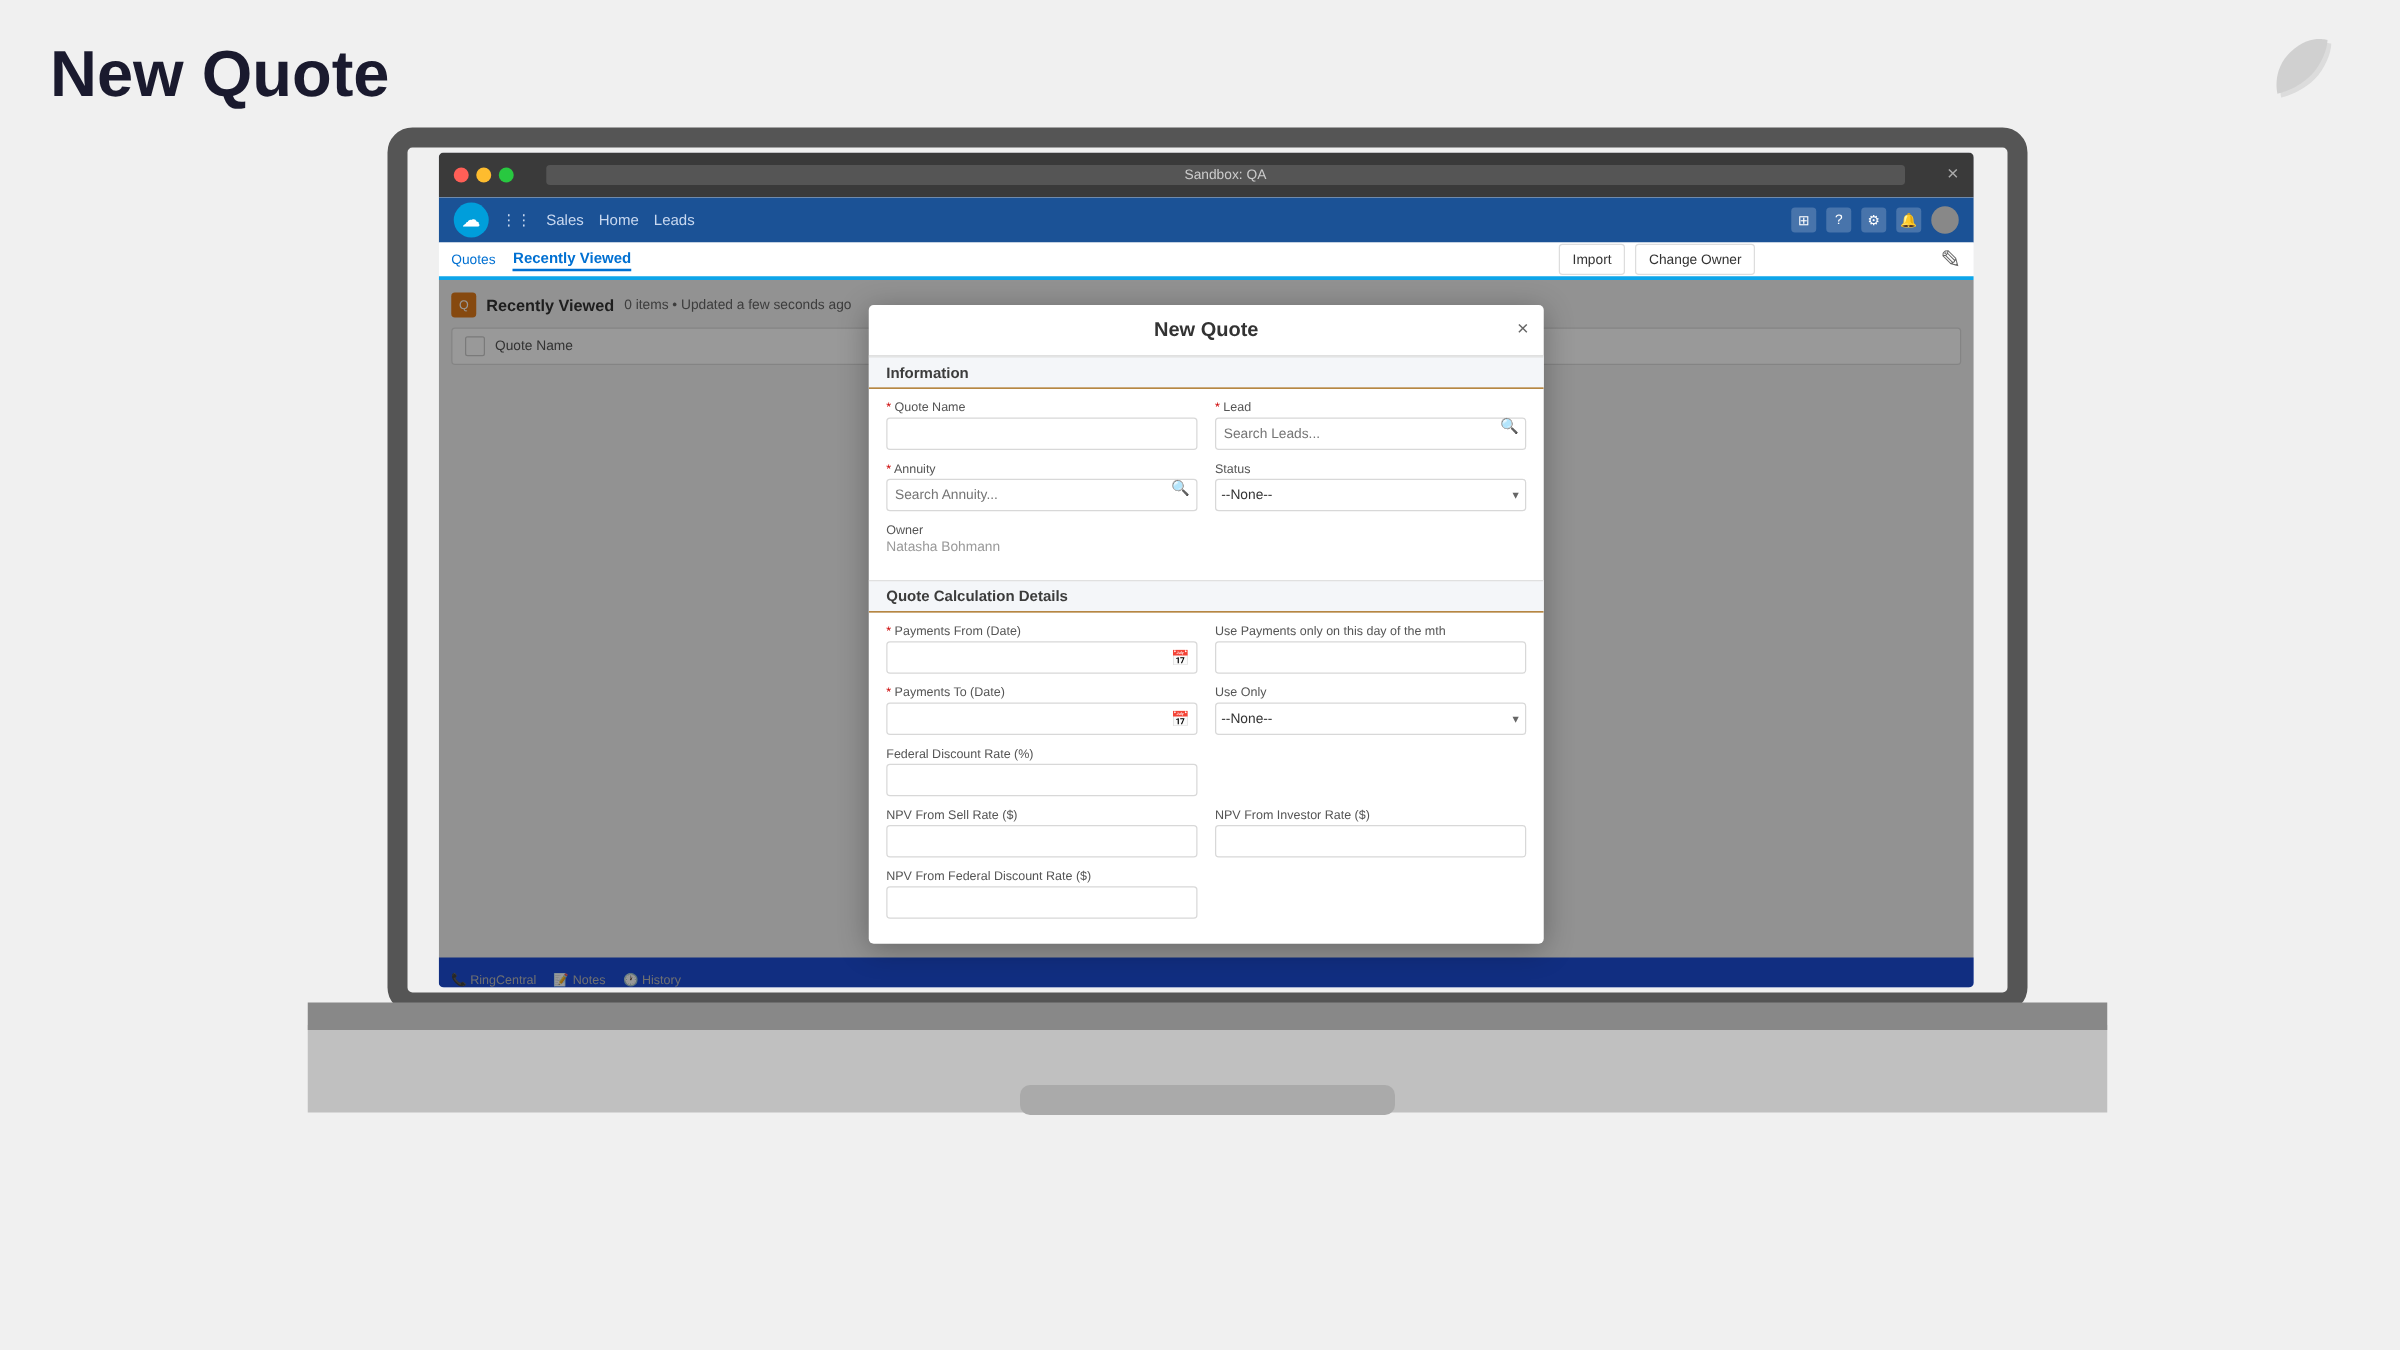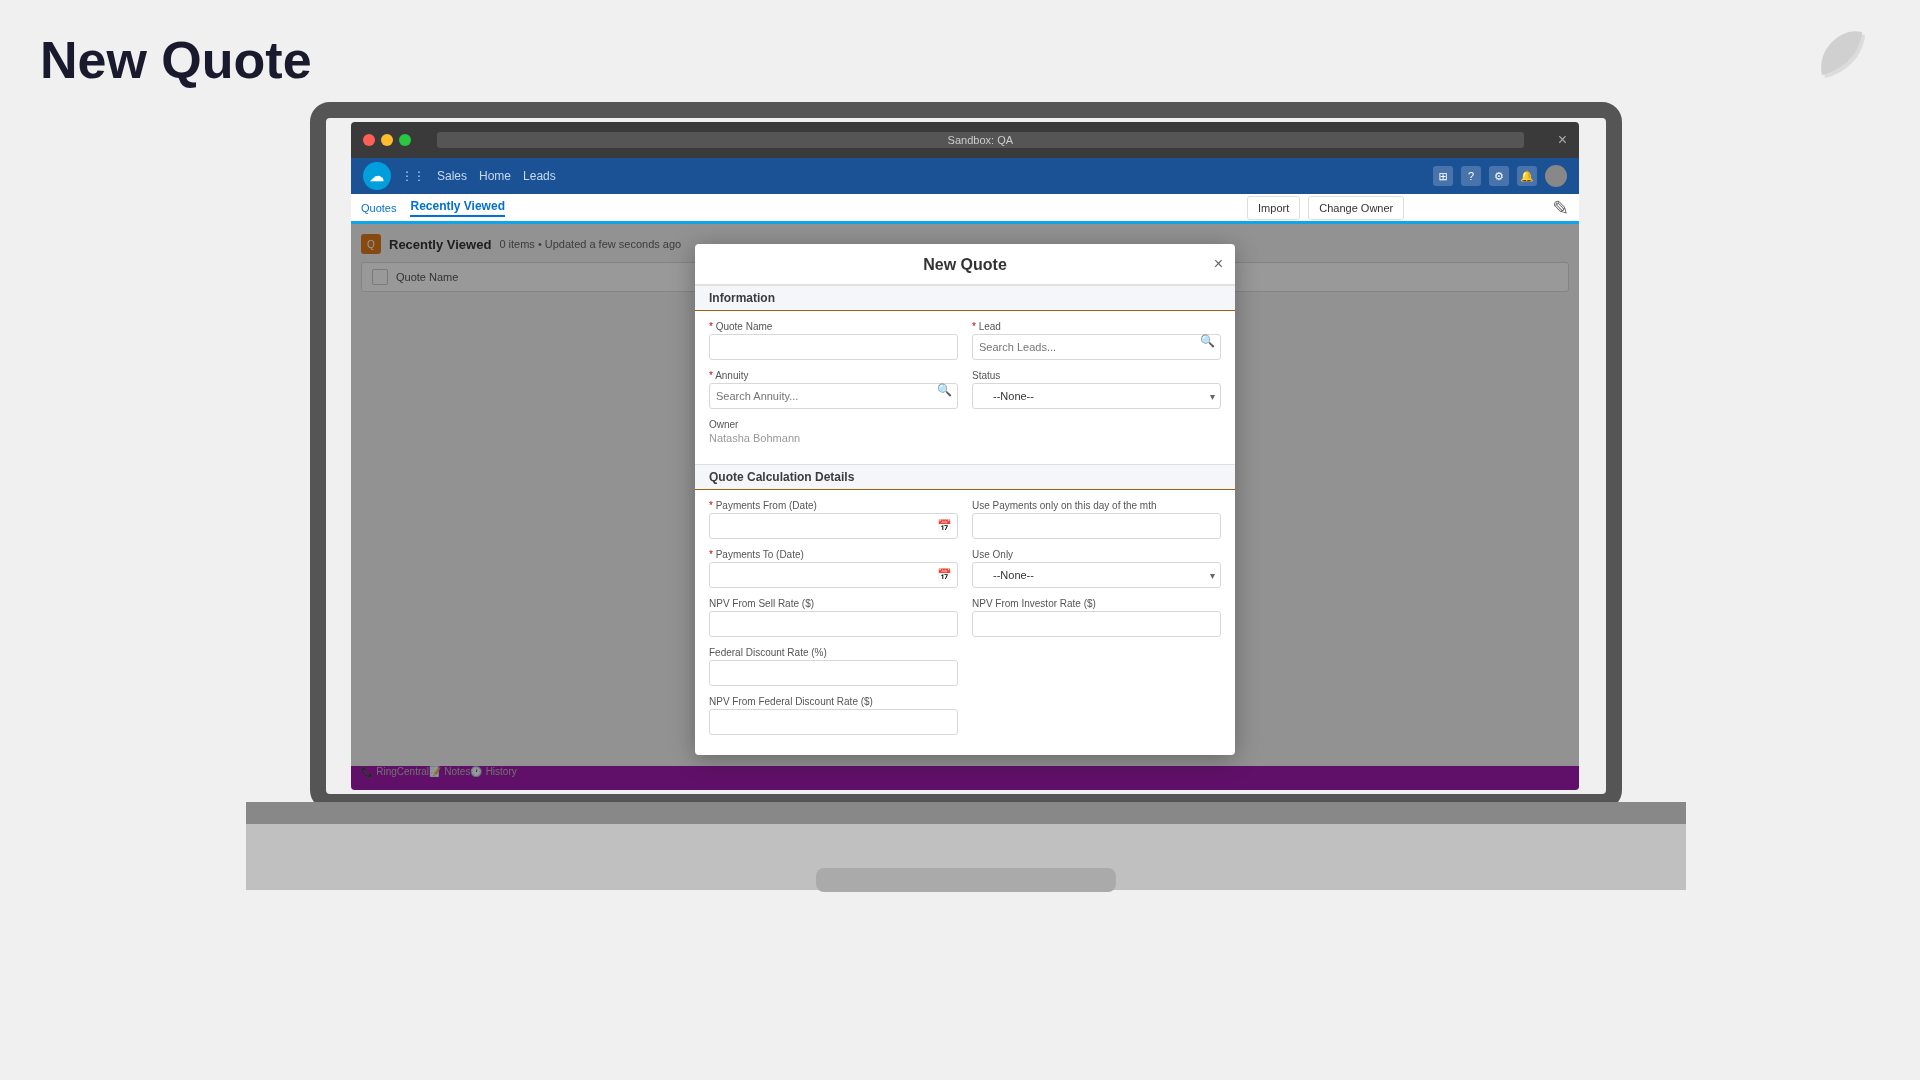--- a/index.html
+++ b/index.html
@@ -335,21 +335,21 @@
     }
     .search-icon-inline {
       position: absolute;
       right: 6px;
       color: #999;
       font-size: 12px;
     }
     .form-select {
       border: 1px solid #d8d8d8;
       border-radius: 3px;
-      padding: 4px 20px;
+      padding: 4px 4px;
       font-size: 11px;
       color: #333;
       background: white;
       height: 26px;
       width: 100%;
       outline: none;
       -webkit-appearance: none;
       appearance: none;
     }
     .form-select-wrap {
@@ -391,24 +391,25 @@
       font-size: 11px;
       color: #999;
     }
 
     
     .bottom-bar {
       position: absolute;
       bottom: 0; left: 0;
       width: 100%;
       height: 24px;
-      background: #a21caf;
-      display: flex;
-      align-items: flex-start;
+      background: #1d4ed8;
+      display: flex;
+      align-items: flex-end;
       padding: 0 10px;
+      gap: 14px;
     }
     .bottom-item {
       font-size: 10px;
       color: #bbb;
       display: flex;
       align-items: center;
       gap: 4px;
     }
   </style>
 </head>
@@ -564,35 +565,35 @@
                     <select class="form-select">
                       <option>--None--</option>
                     </select>
                   </div>
                 </div>
               </div>
 
 
               <div class="form-row">
                 <div class="form-field">
+                  <label class="form-label">Federal Discount Rate (%)</label>
+                  <input class="form-input" type="text" value="" style="">
+                </div>
+                <div class="form-field"></div>
+              </div>
+
+              <div class="form-row">
+                <div class="form-field">
                   <label class="form-label">NPV From Sell Rate ($)</label>
                   <input class="form-input" type="text" value="" style="">
                 </div>
                 <div class="form-field">
                   <label class="form-label">NPV From Investor Rate ($)</label>
                   <input class="form-input" type="text" value="" style="">
                 </div>
-              </div>
-
-              <div class="form-row">
-                <div class="form-field">
-                  <label class="form-label">Federal Discount Rate (%)</label>
-                  <input class="form-input" type="text" value="" style="">
-                </div>
-                <div class="form-field"></div>
               </div>
 
               <div class="form-row">
                 <div class="form-field">
                   <label class="form-label">NPV From Federal Discount Rate ($)</label>
                   <input class="form-input" type="text" value="" style="">
                 </div>
                 <div class="form-field"></div>
               </div>
 

